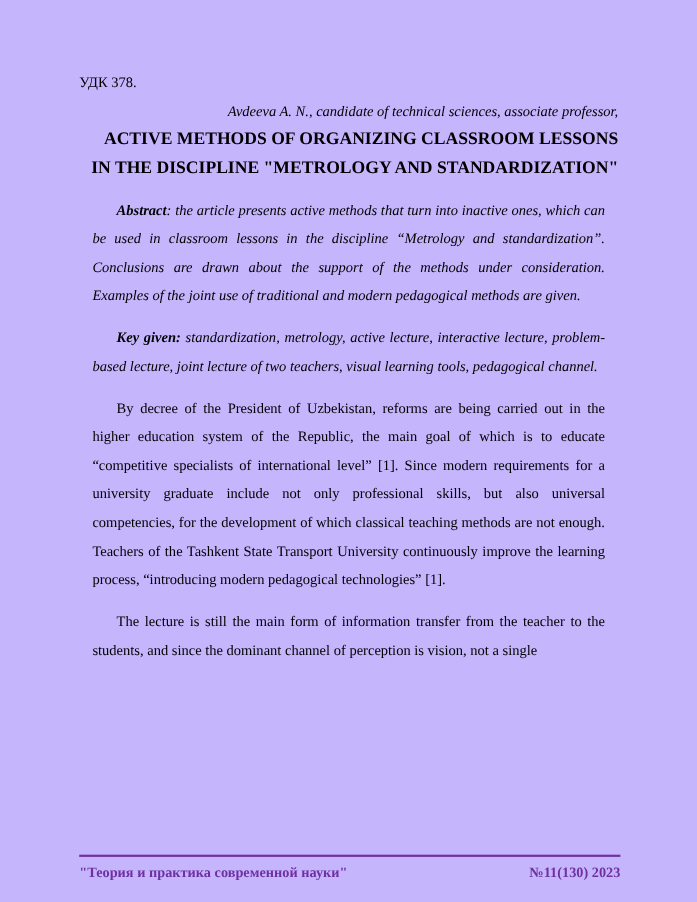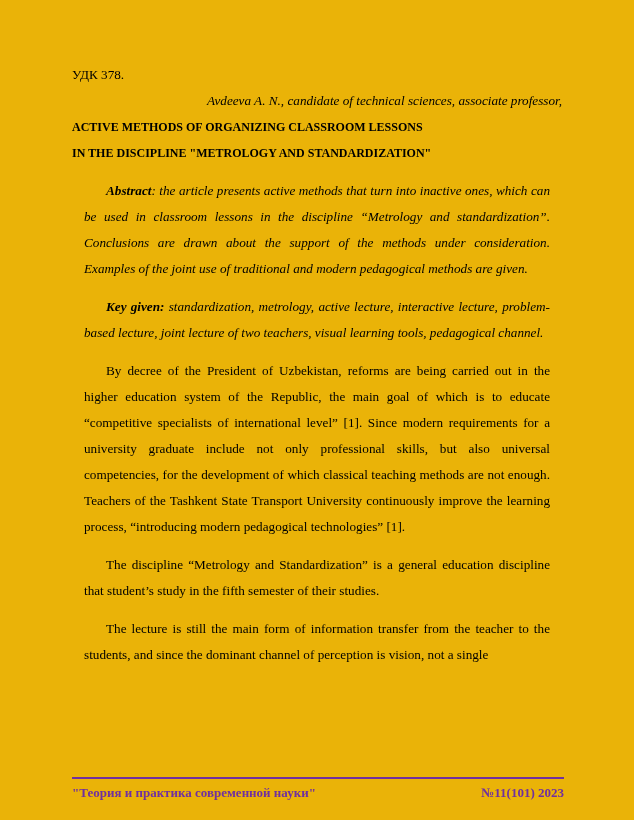--- a/index.html
+++ b/index.html
@@ -3,42 +3,42 @@
 <meta charset="utf-8">
 <style>
   :root { --accent: #7030a0; }
   * { box-sizing: border-box; }
   html, body { margin: 0; padding: 0; background: #ffffff; }
   .page {
     position: relative;
     width: 634px;
     height: 820px;
     margin: 0 auto;
-    background: #eab308;
+    background: #c4b5fd;
     padding: 62px 72px 0 72px;
     font-family: "Liberation Serif", "DejaVu Serif", serif;
     font-size: 13.2px;
     line-height: 26px;
     color: #000000;
     overflow: hidden;
   }
   .udc {
     text-align: left;
   }
   .authors {
     font-weight: normal;
     font-style: italic;
     text-align: right;
   }
   .author-line { }
   .title {
     margin: 0;
-    font-size: 12px;
+    font-size: 16px;
     font-weight: bold;
-    text-align: left;
+    text-align: right;
     line-height: 26px;
   }
   .para {
     margin: 12px;
     text-align: justify;
     text-indent: 22px;
   }
   .it { font-style: italic; }
   .bi { font-weight: bold; font-style: italic; }
   .footer {
@@ -80,24 +80,23 @@
 
   <p class="para">
     <span class="bi">Abstract</span><span class="it">: the article presents active methods that turn into inactive ones, which can be used in classroom lessons in the discipline “Metrology and standardization”. Conclusions are drawn about the support of the methods under consideration. Examples of the joint use of traditional and modern pedagogical methods are given.</span>
   </p>
 
   <p class="para">
     <span class="bi">Key given:</span><span class="it"> standardization, metrology, active lecture, interactive lecture, problem-based lecture, joint lecture of two teachers, visual learning tools, pedagogical channel.</span>
   </p>
 
   <p class="para">By decree of the President of Uzbekistan, reforms are being carried out in the higher education system of the Republic, the main goal of which is to educate “competitive specialists of international level” [1]. Since modern requirements for a university graduate include not only professional skills, but also universal competencies, for the development of which classical teaching methods are not enough. Teachers of the Tashkent State Transport University continuously improve the learning process, “introducing modern pedagogical technologies” [1].</p>
-  <p class="para">The discipline “Metrology and Standardization” is a general education discipline that student’s study in the fifth semester of their studies.</p>
   <p class="para">The lecture is still the main form of information transfer from the teacher to the students, and since the dominant channel of perception is vision, not a single</p>
 
   <div class="footer">
     <hr class="footer-rule">
     <div class="footer-row">
       <span>"Теория и практика современной науки"</span>
-      <span>№11(101) 2023</span>
+      <span>№11(130) 2023</span>
     </div>
   </div>
 
 </div>
 
 </body></html>

